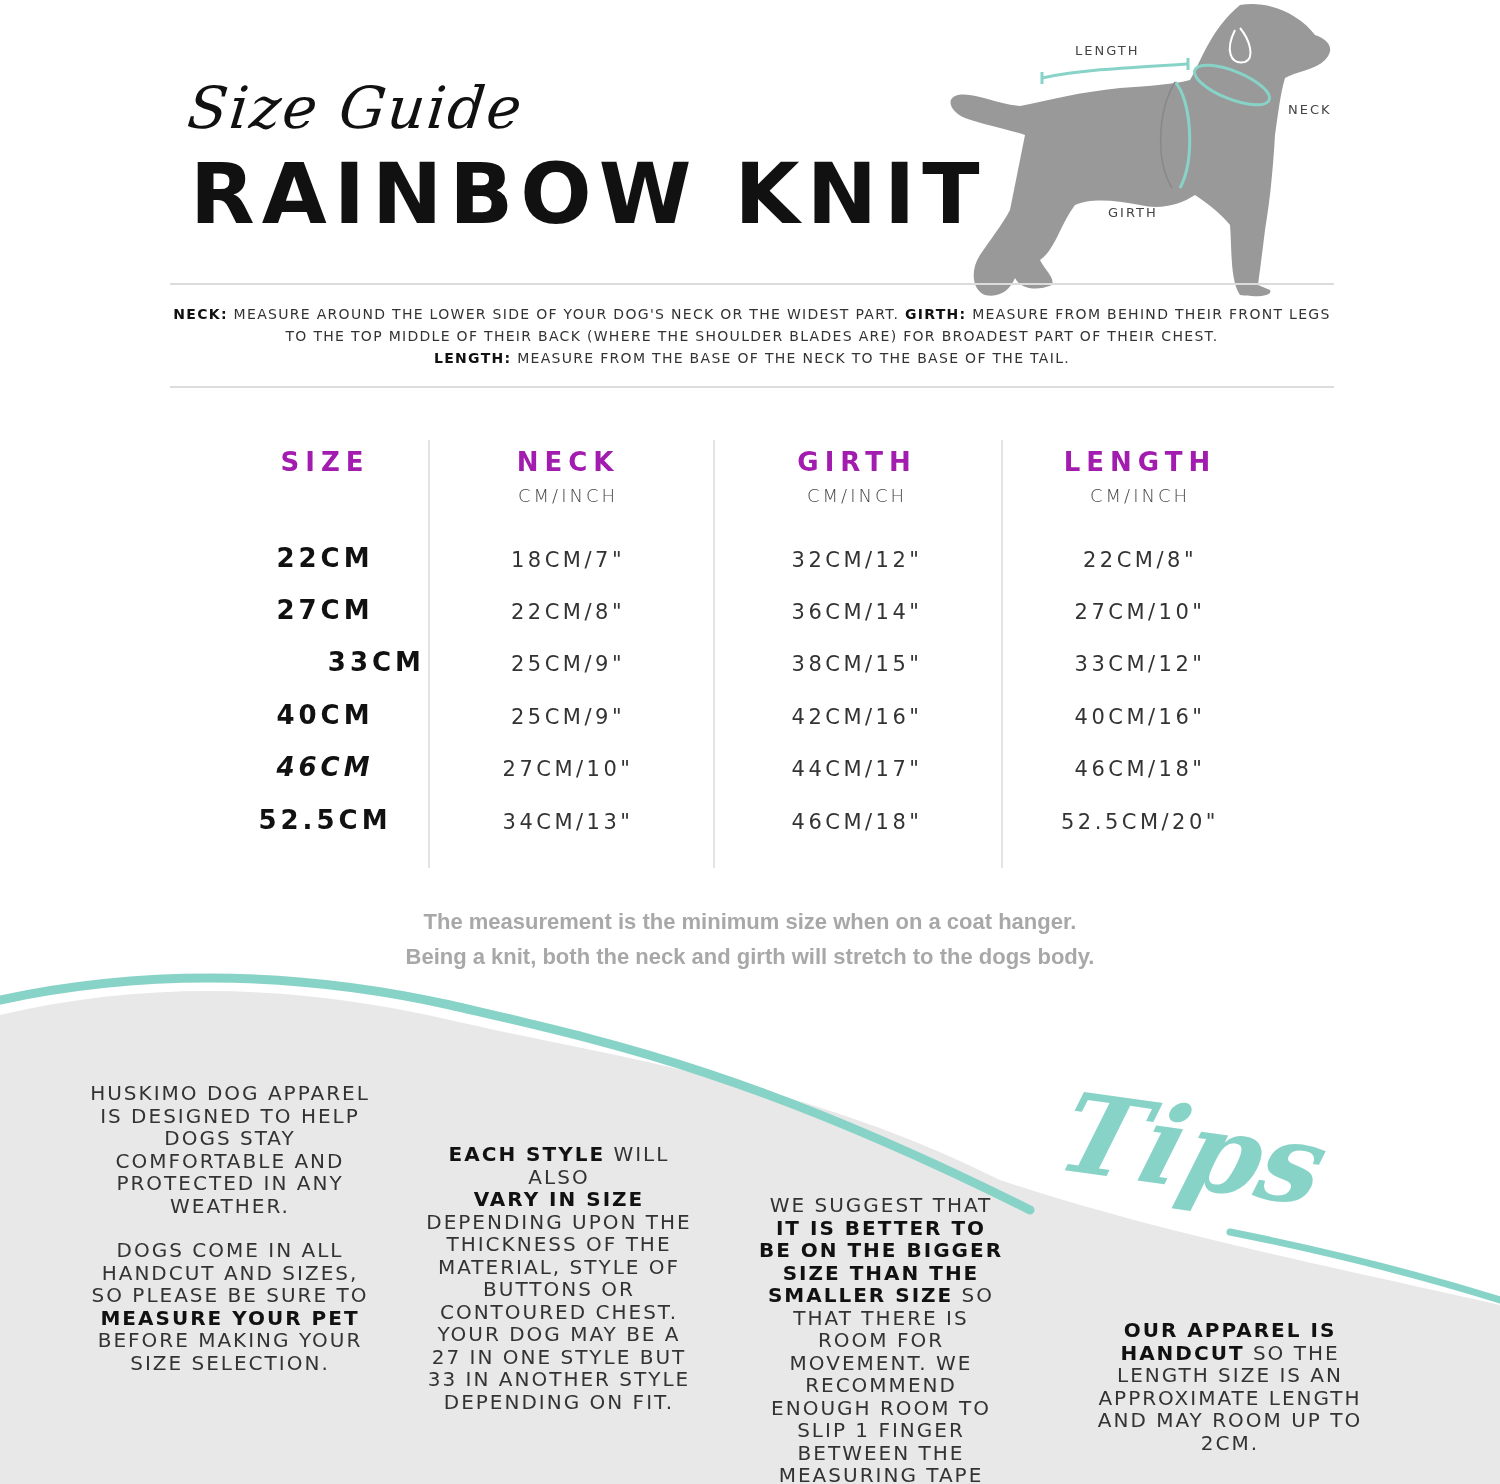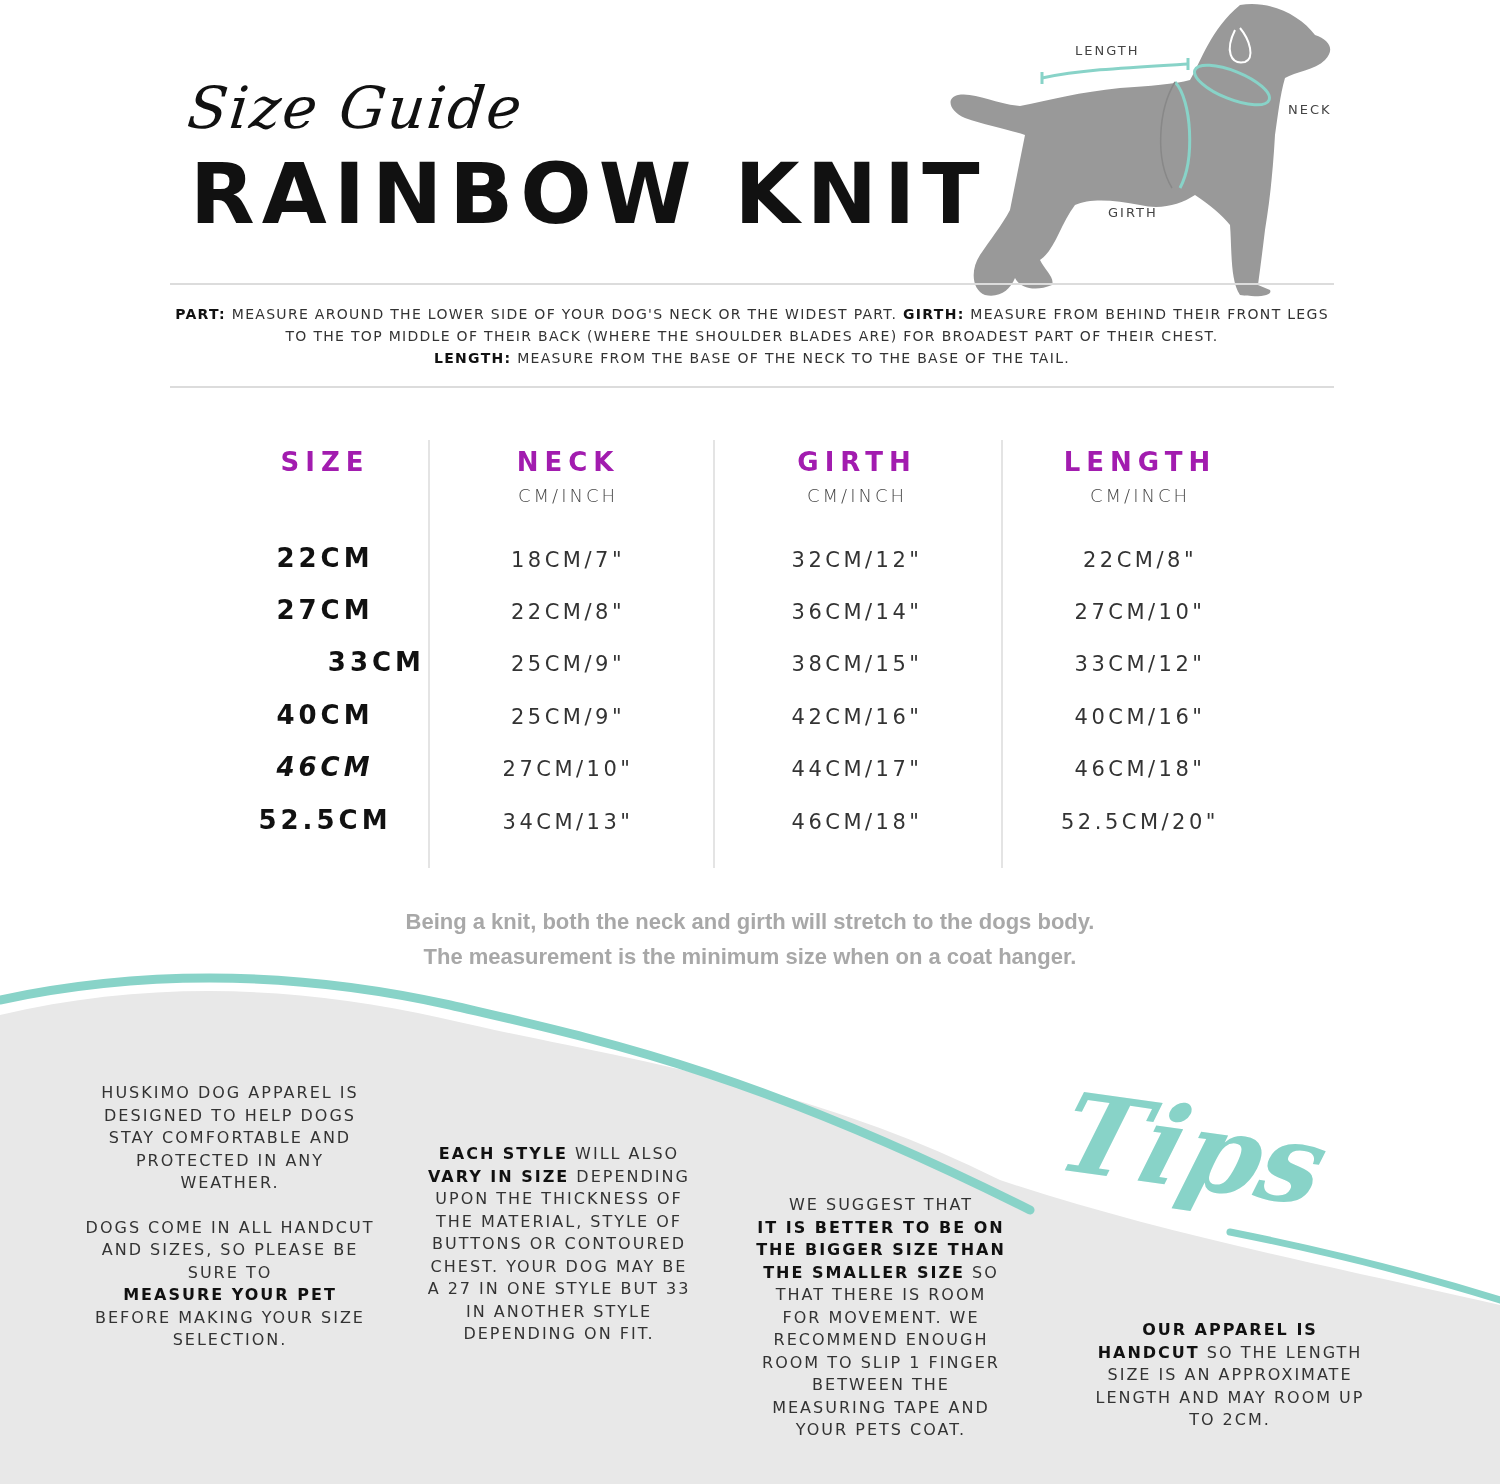--- a/index.html
+++ b/index.html
@@ -13,21 +13,21 @@
   .desc { left:170px; width:1164px; top:303px; text-align:center; font-family:"DejaVu Sans", sans-serif; font-size:14px; letter-spacing:1.3px; line-height:22px; color:#333; }
   .desc b { font-weight:bold; color:#111; }
   .vline { width:2px; background:#e4e4e4; top:440px; height:428px; }
   .col { text-align:center; }
   .col-head { font-family:"DejaVu Sans", sans-serif; font-weight:bold; font-size:26px; letter-spacing:6px; color:#a21caf; }
   .col-sub { font-family:"DejaVu Sans", sans-serif; font-size:18px; letter-spacing:3px; color:#444; margin-top:8px; font-weight:300; }
   .cell { position:absolute; font-family:"DejaVu Sans", sans-serif; font-size:21px; letter-spacing:3.5px; color:#333; text-align:center; width:260px; }
   .size-cell { position:absolute; font-family:"DejaVu Sans", sans-serif; font-weight:bold; font-size:26px; letter-spacing:4px; color:#111; text-align:center; width:200px; }
   .note { left:250px; width:1000px; text-align:center; font-family:"Liberation Sans", sans-serif; font-weight:bold; font-size:22px; color:#a8a8a8; line-height:35px; }
   .bg-svg { left:0; top:960px; width:1500px; height:524px; }
-  .tip { position:absolute; text-align:center; font-family:"DejaVu Sans", sans-serif; font-size:16px; letter-spacing:2px; line-height:22.5px; color:#333; }
+  .tip { position:absolute; text-align:center; font-family:"DejaVu Sans", sans-serif; font-size:20px; letter-spacing:2px; line-height:22.5px; color:#333; }
   .tip b { color:#111; font-weight:bold; }
   .tips-word { left:1062px; top:1095px; font-family:"DejaVu Serif", serif; font-style:italic; font-size:110px; color:#88d3c8; transform:rotate(8deg) skewX(-8deg); line-height:1; font-weight:bold; }
 </style>
 </head>
 <body>
 
 <div class="abs script-title">Size Guide</div>
 <div class="abs main-title">RAINBOW KNIT</div>
 
 <svg class="abs dog" viewBox="0 0 400 310">
@@ -38,21 +38,21 @@
   <ellipse cx="292" cy="85" rx="40" ry="14" fill="none" stroke="#88d3c8" stroke-width="3" transform="rotate(22 292 85)"></ellipse>
   <path fill="none" stroke="#88d3c8" stroke-width="3" d="M235 82 C252 100 255 160 240 188"></path>
   <path fill="none" stroke="#888" stroke-width="1.5" d="M235 82 C218 110 215 160 232 188"></path>
 </svg>
 <div class="abs dog-label" style="left:1075px;top:43px;">LENGTH</div>
 <div class="abs dog-label" style="left:1288px;top:102px;">NECK</div>
 <div class="abs dog-label" style="left:1108px;top:205px;">GIRTH</div>
 
 <div class="abs rule" style="top:283px;"></div>
 <div class="abs desc">
-  <b>PART:</b><span> MEASURE AROUND THE LOWER SIDE OF YOUR DOG'S NECK OR THE WIDEST PART. </span><b>GIRTH:</b><span> MEASURE FROM BEHIND THEIR FRONT LEGS TO THE TOP MIDDLE OF THEIR BACK (WHERE THE SHOULDER BLADES ARE) FOR BROADEST PART OF THEIR CHEST.</span><br>
+  <b>NECK:</b><span> MEASURE AROUND THE LOWER SIDE OF YOUR DOG'S NECK OR THE WIDEST PART. </span><b>GIRTH:</b><span> MEASURE FROM BEHIND THEIR FRONT LEGS TO THE TOP MIDDLE OF THEIR BACK (WHERE THE SHOULDER BLADES ARE) FOR BROADEST PART OF THEIR CHEST.</span><br>
   <b>LENGTH:</b><span> MEASURE FROM THE BASE OF THE NECK TO THE BASE OF THE TAIL.</span>
 </div>
 <div class="abs rule" style="top:386px;"></div>
 
 <div>
   <div class="abs vline" style="left:428px;"></div>
   <div class="abs vline" style="left:713px;"></div>
   <div class="abs vline" style="left:1001px;"></div>
 
   <div class="abs col" style="left:225px;width:200px;top:447px;">
@@ -103,22 +103,22 @@
   </div>
   <div>
     <div class="size-cell" style="left:225px;top:805px;">52.5CM</div>
     <div class="cell" style="left:438px;top:810px;">34CM/13"</div>
     <div class="cell" style="left:727px;top:810px;">46CM/18"</div>
     <div class="cell" style="left:1010px;top:810px;">52.5CM/20"</div>
   </div>
 </div>
 
 <div class="abs note" style="top:904px;">
+  <div>The measurement is the minimum size when on a coat hanger.</div>
   <div>Being a knit, both the neck and girth will stretch to the dogs body.</div>
-  <div>The measurement is the minimum size when on a coat hanger.</div>
 </div>
 
 <svg class="abs bg-svg" viewBox="0 0 1500 524" preserveAspectRatio="none">
   <path fill="#e8e8e8" d="M0 55 C150 20 300 25 450 60 C600 95 800 120 1000 220 C1150 270 1300 300 1500 345 L1500 524 L0 524 Z"></path>
   <path fill="none" stroke="#88d3c8" stroke-width="9" stroke-linecap="round" d="M0 40 C150 8 300 12 450 45 C600 80 750 110 1030 250"></path>
   <path fill="none" stroke="#88d3c8" stroke-width="7" stroke-linecap="round" d="M1230 272 C1320 290 1420 315 1500 340"></path>
 </svg>
 
 <div class="abs tips-word">Tips</div>
 

